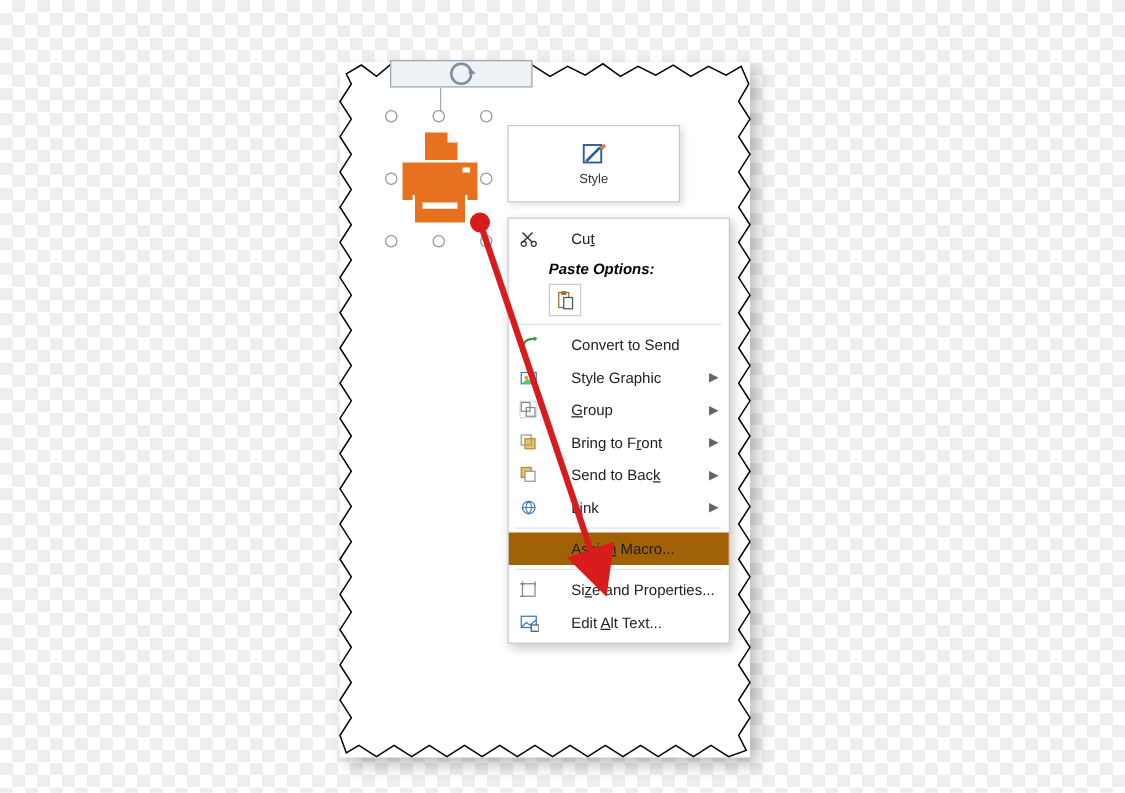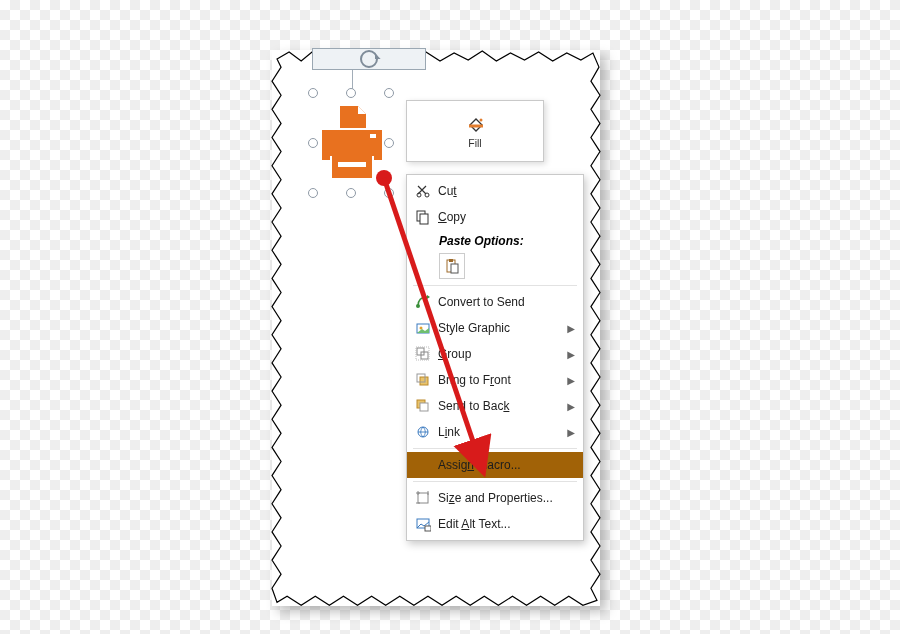--- a/index.html
+++ b/index.html
@@ -110,21 +110,21 @@
     width: 176px;
     background: #fff;
     border: 1px solid #c9c9c9;
     box-shadow: 2px 3px 8px rgba(0,0,0,0.22);
     padding: 3px 0;
   }
   .ctx-item {
     display: flex; align-items: center;
     height: 26px;
     padding: 0 8px 0 6px;
-    gap: 5px;
+    gap: 24px;
     color: #222;
     cursor: default;
   }
   .ctx-item .ico {
     flex: 0 0 20px; height: 18px;
     display: flex; align-items: center; justify-content: center;
   }
   .ctx-item .lbl { flex: 1; white-space: nowrap; }
   .ctx-item .chev {
     flex: 0 0 12px;
@@ -207,51 +207,42 @@
           <rect x="14" y="50" width="40" height="24"></rect>
           <rect x="20" y="58" width="28" height="5" fill="#fff"></rect>
         </g>
       </svg>
     </div>
 
     <div class="mini-toolbar">
       <div class="tb-item">
         <span class="tb-icon">
           <svg viewBox="0 0 22 22" width="22" height="22">
-            <path d="M6 12 l6 -6 l6 6 l-6 6 z" fill="none" stroke="#333" stroke-width="1.3"></path>
-            <path d="M5 13 h14" stroke="#e37d2d" stroke-width="3"></path>
-            <circle cx="17" cy="7" r="1.5" fill="#e37d2d"></circle>
+            <rect x="3" y="3" width="14" height="14" fill="none" stroke="#2d5aa0" stroke-width="1.5"></rect>
+            <path d="M5 16 L16 5" stroke="#2d5aa0" stroke-width="2"></path>
+            <path d="M16 5 l3 -3 l2 2 l-3 3 z" fill="#e37d2d"></path>
           </svg>
         </span>
-        <span>Fill</span>
+        <span>Style</span>
       </div>
     </div>
 
     <div class="ctx-menu">
 
       <div class="ctx-item">
         <span class="ico">
           <svg width="16" height="16" viewBox="0 0 16 16">
               <path d="M3 3 L11 11 M11 3 L3 11" stroke="#333" stroke-width="1.2"></path>
               <circle cx="4" cy="12" r="2" fill="none" stroke="#333"></circle>
               <circle cx="12" cy="12" r="2" fill="none" stroke="#333"></circle>
             </svg>
         </span>
         <span class="lbl">Cu<span class="ak">t</span></span>
       </div>
 
-      <div class="ctx-item">
-        <span class="ico">
-          <svg width="16" height="16" viewBox="0 0 16 16">
-              <rect x="2" y="2" width="8" height="10" fill="none" stroke="#333"></rect>
-              <rect x="5" y="5" width="8" height="10" fill="#fff" stroke="#333"></rect>
-            </svg>
-        </span>
-        <span class="lbl"><span class="ak">C</span>opy</span>
-      </div>
 
       <div class="ctx-header">Paste Options:</div>
       <div class="ctx-paste-row">
         <div class="paste-btn">
           <svg width="16" height="16" viewBox="0 0 16 16">
             <rect x="3" y="2" width="8" height="12" fill="none" stroke="#9e6b2b"></rect>
             <rect x="5" y="1" width="4" height="3" fill="#9e6b2b"></rect>
             <rect x="7" y="6" width="7" height="9" fill="#fff" stroke="#555"></rect>
           </svg>
         </div>

